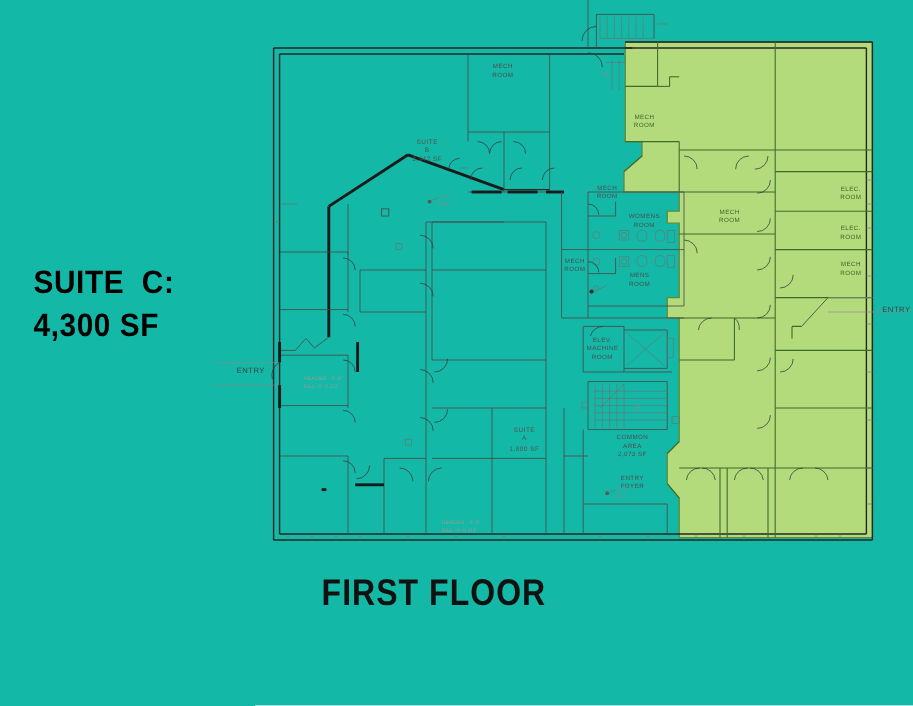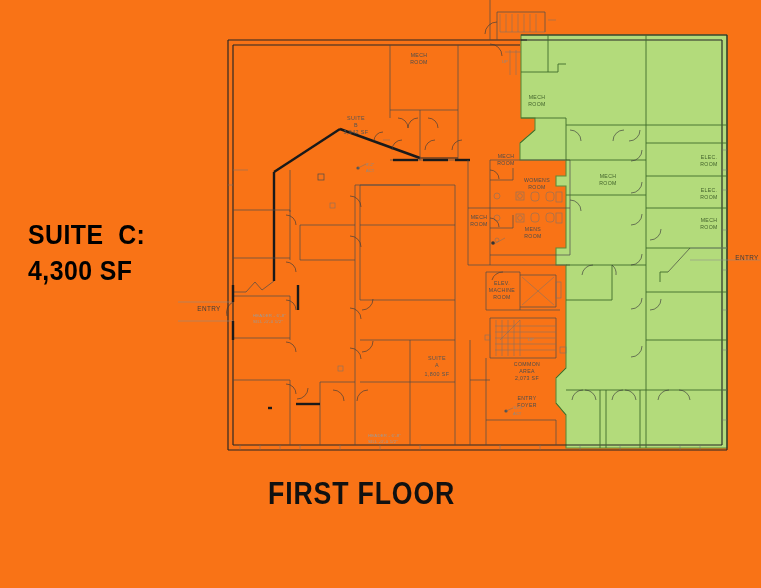--- a/index.html
+++ b/index.html
@@ -14,21 +14,21 @@
     position: relative;
     overflow: hidden;
     font-family: "Liberation Sans", sans-serif;
   }
 
   #stage {
     position: absolute;
     left: 0; top: 0;
     width: 761px;
     height: 588px;
-    background: #f97316;
+    background: #14b8a6;
   }
 
   
   .callout {
     position: absolute;
     left: 28px;
     top: 218px;
     width: 180px;
     color: #000000;
     font-family: "Liberation Sans Narrow", "Liberation Sans", sans-serif;

